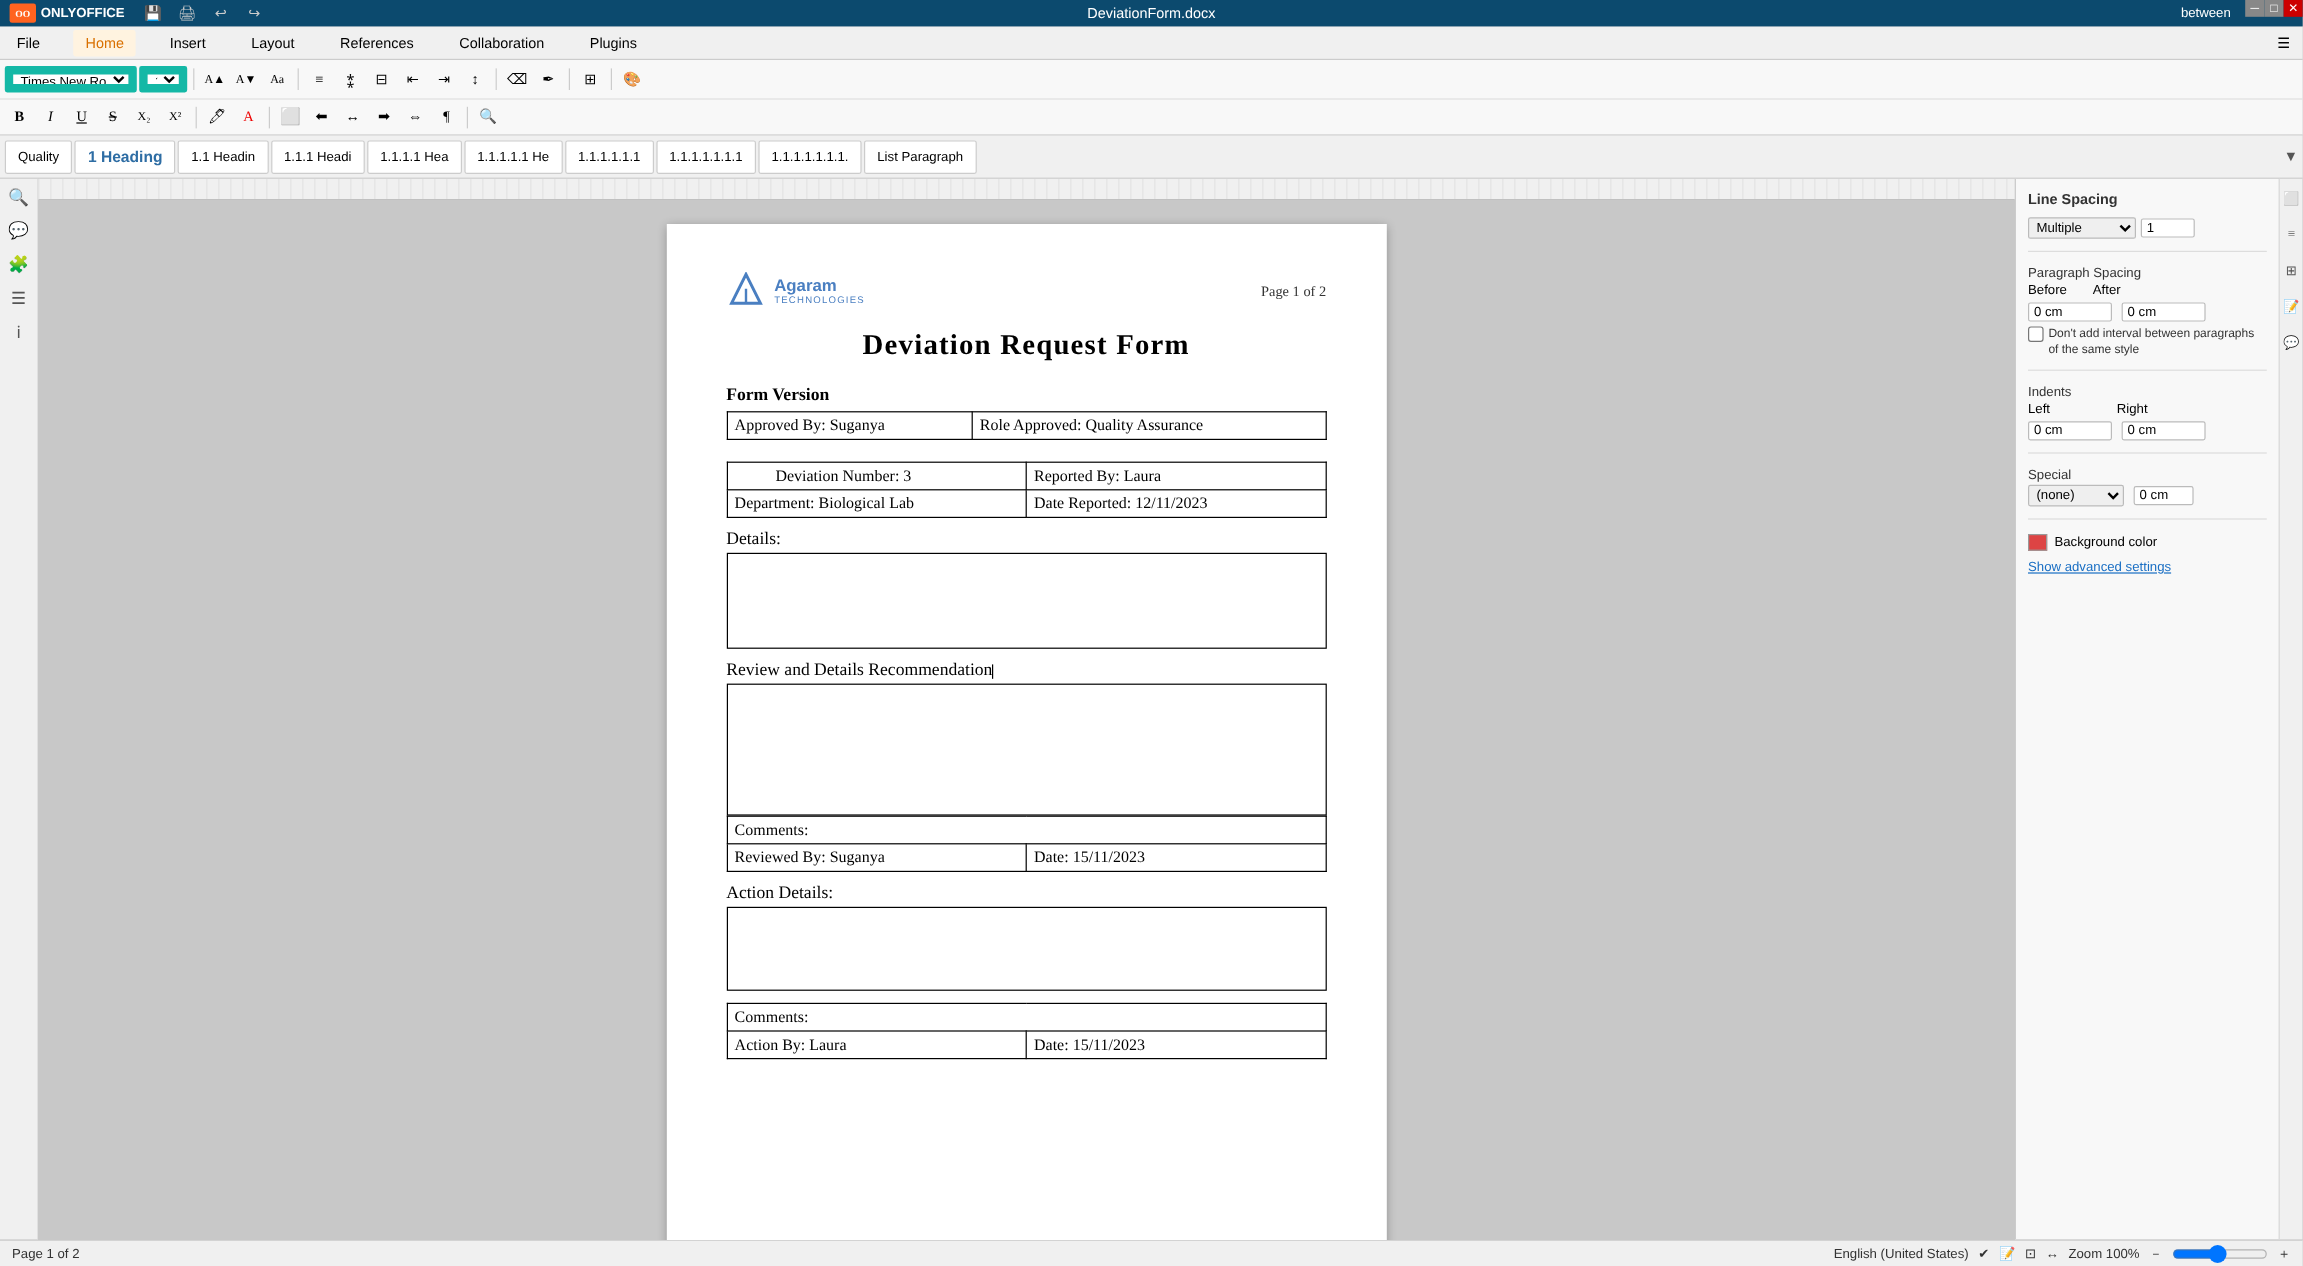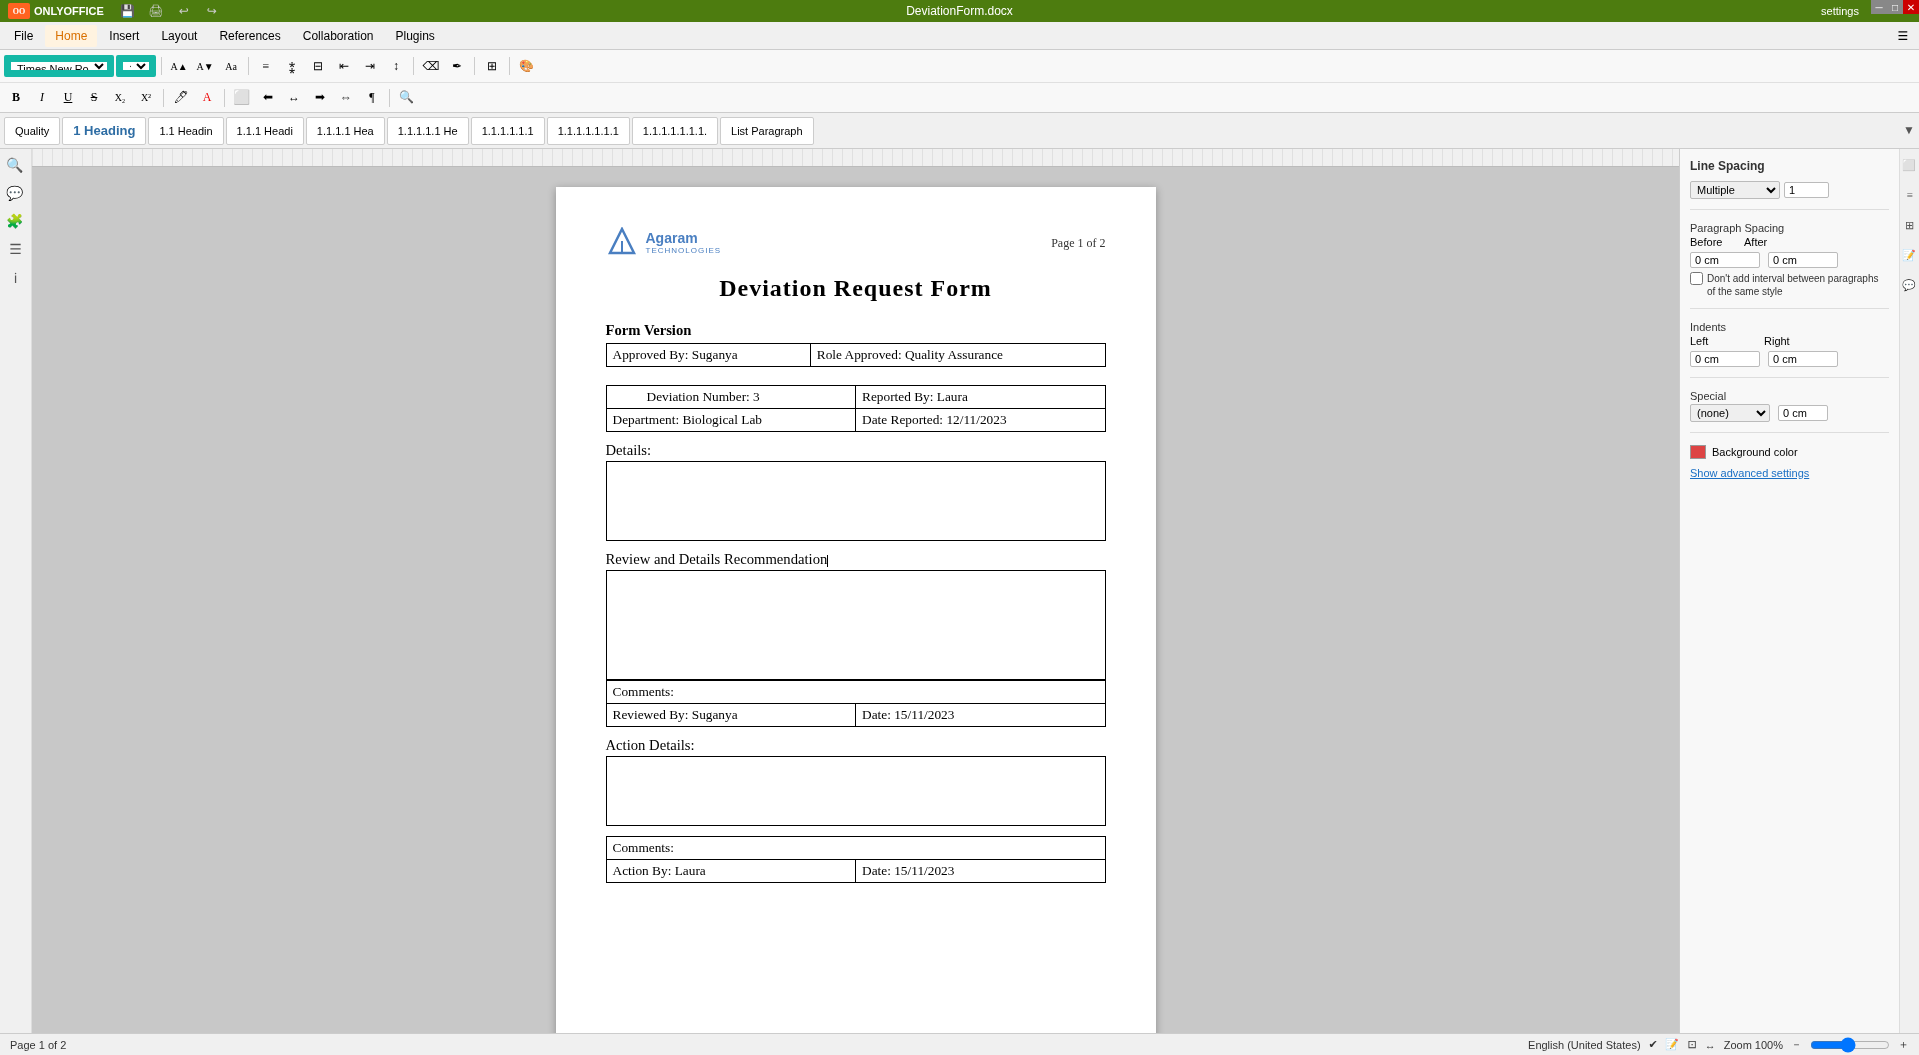--- a/index.html
+++ b/index.html
@@ -1,25 +1,25 @@
 <!DOCTYPE html>
 <html><head>
   <meta charset="utf-8">
   <style>
     * { margin: 0; padding: 0; box-sizing: border-box; }
     body { font-family: 'Times New Roman', Times, serif; background: #c8c8c8; display: flex; flex-direction: column; height: 1055px; overflow: hidden; }
 
     
-    #top-bar { background: #4d7c0f; height: 22px; display: flex; align-items: center; justify-content: center; position: relative; }
+    #top-bar { background: #0c4a6e; height: 22px; display: flex; align-items: center; justify-content: center; position: relative; }
     #top-bar-logo { position: absolute; left: 8px; display: flex; align-items: center; gap: 4px; }
     #top-bar-logo span { color: #fff; font-size: 11px; font-weight: bold; font-family: Arial, sans-serif; }
     #top-bar-user { position: absolute; right: 8px; color: #fff; font-size: 11px; font-family: Arial, sans-serif; }
 
     
-    #menu-bar { background: #f0f0f0; height: 28px; display: flex; align-items: center; gap: 2px; padding: 0 4px; border-bottom: 1px solid #ccc; font-family: Arial, sans-serif; font-size: 12px; }
+    #menu-bar { background: #f0f0f0; height: 28px; display: flex; align-items: center; gap: 18px; padding: 0 4px; border-bottom: 1px solid #ccc; font-family: Arial, sans-serif; font-size: 12px; }
     .menu-item { padding: 4px 10px; cursor: pointer; border-radius: 2px; }
     .menu-item.active { background: #fff3e0; color: #d97000; }
 
     
     #toolbars { background: #f8f8f8; border-bottom: 1px solid #ccc; }
     #toolbar1 { display: flex; align-items: center; gap: 2px; padding: 3px 4px; height: 32px; }
     #toolbar2 { display: flex; align-items: center; gap: 2px; padding: 3px 4px; height: 30px; border-top: 1px solid #e0e0e0; }
 
     .tb-btn { width: 24px; height: 22px; display: flex; align-items: center; justify-content: center; border: 1px solid transparent; border-radius: 2px; cursor: pointer; font-size: 12px; background: transparent; }
     .tb-sep { width: 1px; height: 18px; background: #ccc; margin: 0 3px; }
@@ -108,21 +108,21 @@
     </div>
 
     <div style="display:flex;gap:4px;margin-left:8px;">
       <div class="tb-btn" style="color:#ccc;">💾</div>
       <div class="tb-btn" style="color:#ccc;">🖨</div>
       <div class="tb-btn" style="color:#ccc;">↩</div>
       <div class="tb-btn" style="color:#ccc;">↪</div>
     </div>
   </div>
   <span style="color:#fff;font-family:Arial,sans-serif;font-size:12px;">DeviationForm.docx</span>
-  <div id="top-bar-user" style="color:#fff;font-family:Arial;font-size:11px;position:absolute;right:60px;">settings</div>
+  <div id="top-bar-user" style="color:#fff;font-family:Arial;font-size:11px;position:absolute;right:60px;">between</div>
   <div style="position:absolute;right:0;top:0;display:flex;">
     <div class="win-icon" style="background:#888;">─</div>
     <div class="win-icon" style="background:#888;">□</div>
     <div class="win-icon" style="background:#c00;">✕</div>
   </div>
 </div>
 
 <div id="menu-bar">
   <div class="menu-item">File</div>
   <div class="menu-item active">Home</div>

